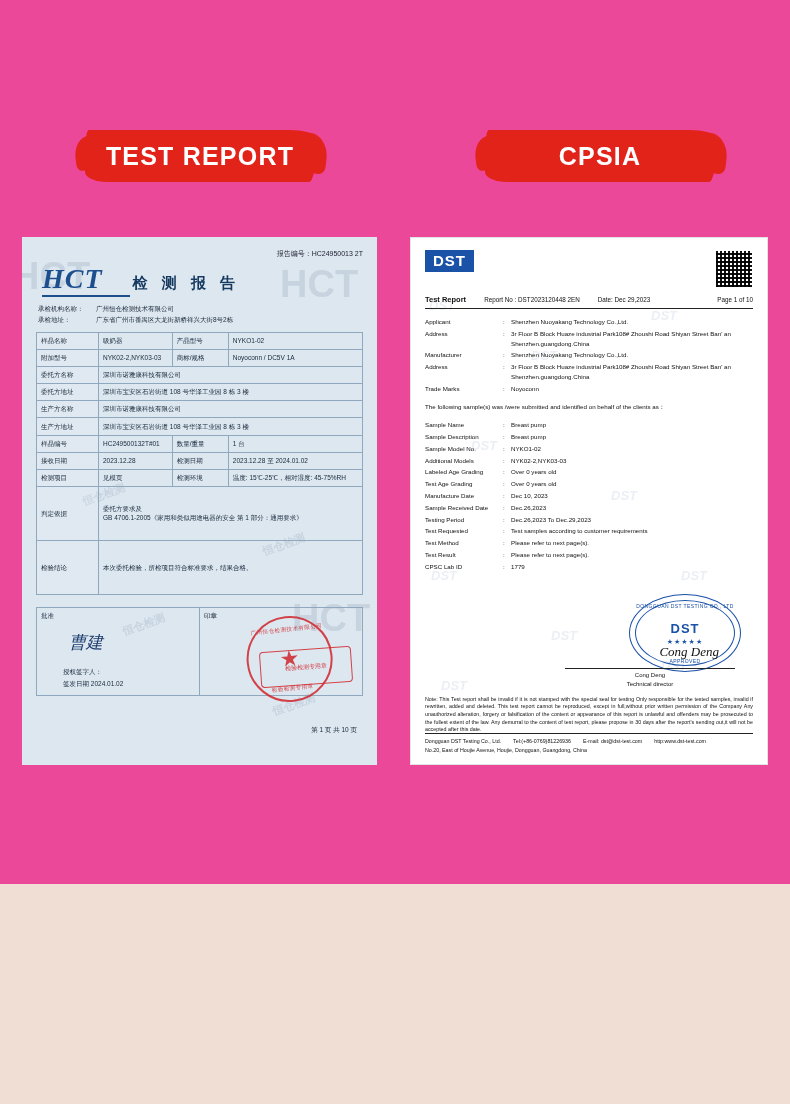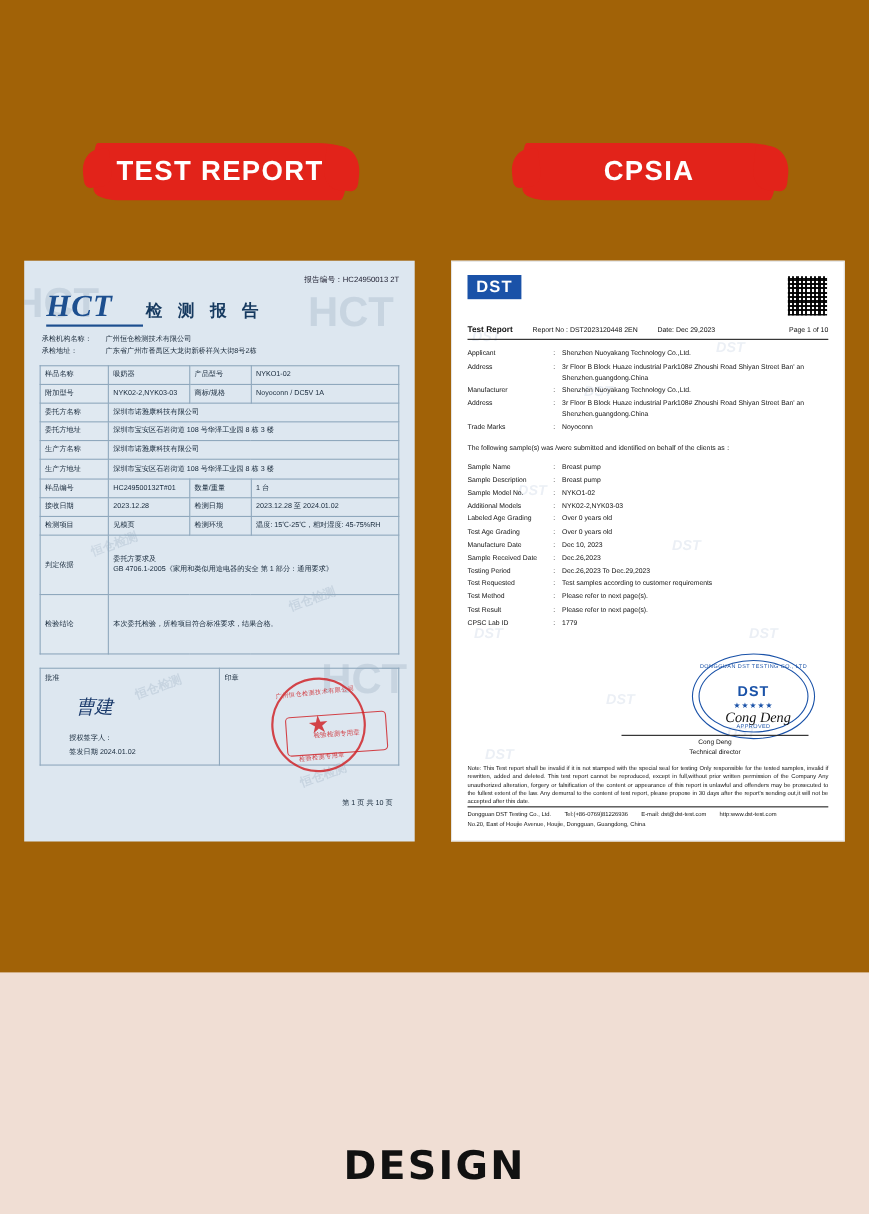--- a/index.html
+++ b/index.html
@@ -7,21 +7,21 @@
     width: 790px;
     height: 1104px;
     background: #ffffff;
     font-family: "Liberation Sans", sans-serif;
   }
   .page {
     position: relative;
     width: 790px;
     height: 1104px;
     overflow: hidden;
-    background: #a16207;
+    background: #ec4899;
   }
 
   
   .banner-row {
     position: absolute;
     top: 130px;
     left: 0;
     width: 790px;
     height: 70px;
   }
@@ -58,21 +58,21 @@
   }
   .banner .btxt {
     position: relative;
     color: #ffffff;
     font-size: 25px;
     font-weight: bold;
     letter-spacing: 1.2px;
     z-index: 2;
   }
   #banner-left  { left: 85px;  width: 230px; }
-  #banner-right { left: 475px; width: 230px; }
+  #banner-right { left: 485px; width: 230px; }
 
   
   .doc {
     position: absolute;
     background: #fff;
   }
 
   
   #doc-left {
     left: 22px;
@@ -699,15 +699,14 @@
         <span>Dongguan DST Testing Co., Ltd.</span>
         <span>Tel:(+86-0769)81226936</span>
         <span>E-mail: dst@dst-test.com</span>
         <span>http:www.dst-test.com</span>
       </div>
       <div>No.20, East of Houjie Avenue, Houjie, Dongguan, Guangdong, China</div>
     </div>
   </div>
 
   <div id="design-band"></div>
-  <div id="design-title">DESIGN</div>
 
 </div>
 
 </body></html>

